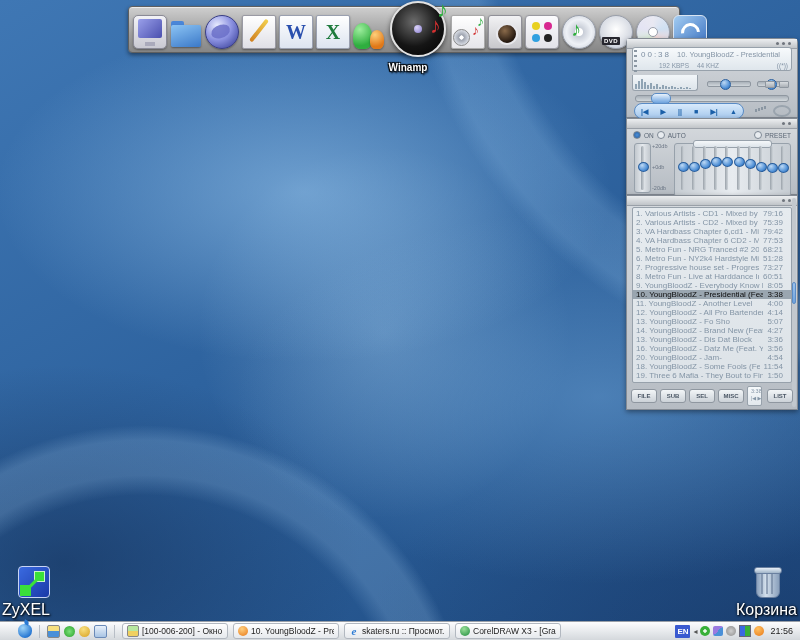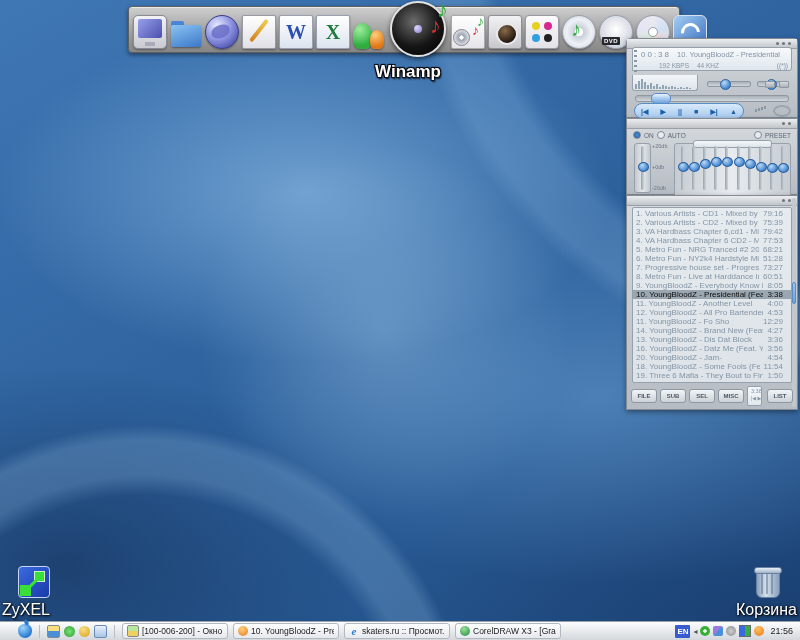--- a/index.html
+++ b/index.html
@@ -55,21 +55,21 @@
   .ic-paint{background:linear-gradient(#fbfbfd,#e2e2e8);border:1px solid #9a9aa2;border-radius:4px;}
   .ic-paint::after{content:"";position:absolute;left:6px;top:6px;width:8px;height:8px;border-radius:50%;background:#e8d020;box-shadow:12px 0 0 #d82890,0 12px 0 #30a0e0,12px 12px 0 #222;}
   .ic-itunescd{border-radius:50%;background:radial-gradient(circle,#fff 16%,#c9ced8 20%,#eef1f6 55%,#c3c8d2);border:1px solid #9aa0ac;}
   .ic-itunescd::after{content:"♪";position:absolute;left:8px;top:2px;font-size:20px;color:#2fae3f;}
   .ic-dvd{border-radius:50%;background:radial-gradient(circle at 50% 42%,#fff,#ced3dd 75%);border:1px solid #9aa0ac;}
   .ic-dvd .glyph{top:auto;bottom:3px;left:2px;right:auto;background:#26262e;color:#fff;font-size:6px;padding:1px 2px;border-radius:1px;letter-spacing:.5px;}
   .ic-cdr{border-radius:50%;background:conic-gradient(#e9e9f2,#cfe0f2,#f2d8d8,#d8ecd8,#e4e4f4,#e9e9f2);border:1px solid #9aa0ac;}
   .ic-cdr::before{content:"";position:absolute;left:11px;top:11px;width:8px;height:8px;border-radius:50%;background:#fff;border:1px solid #9aa0ac;}
   .ic-utils{background:linear-gradient(135deg,#a2ccf2,#3a70c0);border:1px solid #d8e4f2;border-radius:6px;}
   .ic-utils::after{content:"";position:absolute;left:7px;top:7px;width:13px;height:13px;border-radius:50%;border:3px solid;border-color:#fff transparent transparent #fff;transform:rotate(40deg);}
-  .dock-label{position:absolute;left:358px;top:62px;width:100px;text-align:center;color:#fff;font-size:17px;font-weight:bold;
+  .dock-label{position:absolute;left:358px;top:62px;width:100px;text-align:center;color:#fff;font-size:10px;font-weight:bold;
     text-shadow:-1px -1px 1px #000,1px -1px 1px #000,-1px 1px 1px #000,1px 2px 2px #000;}
   
   .wa{position:absolute;left:626px;width:172px;background:linear-gradient(#d7dbdf,#b6bcc3);
     border:1px solid #848b94;box-shadow:0 2px 5px rgba(0,0,0,.4);box-sizing:border-box;}
   .wa-title{height:9px;background:linear-gradient(#eceef0,#c0c4c8);border-bottom:1px solid #9aa0a8;position:relative;}
   .wa-title .dots{position:absolute;right:6px;top:3px;width:3px;height:3px;border-radius:50%;background:#70767e;}
   .dots.d3{box-shadow:-6px 0 0 #70767e,-12px 0 0 #70767e;}
   .dots.d2{box-shadow:-6px 0 0 #70767e;}
   .wa-main{top:38px;height:80px;border-radius:4px 4px 0 0;}
   .display{position:absolute;left:5px;top:8px;right:5px;height:22px;border:1px solid #97a1ab;border-radius:3px 3px 3px 0;
@@ -431,26 +431,26 @@
         <span class="d">3:38</span>
       </div>
 
       <div class="pl-row">
         <span class="t">11. YoungBloodZ - Another Level</span>
         <span class="d">4:00</span>
       </div>
 
       <div class="pl-row">
         <span class="t">12. YoungBloodZ - All Pro Bartender</span>
-        <span class="d">4:53</span>
-      </div>
-
-      <div class="pl-row">
-        <span class="t">11. YoungBloodZ - Fo Sho</span>
-        <span class="d">12:29</span>
+        <span class="d">4:14</span>
+      </div>
+
+      <div class="pl-row">
+        <span class="t">13. YoungBloodZ - Fo Sho</span>
+        <span class="d">5:07</span>
       </div>
 
       <div class="pl-row">
         <span class="t">14. YoungBloodZ - Brand New (Feat. Man...</span>
         <span class="d">4:27</span>
       </div>
 
       <div class="pl-row">
         <span class="t">13. YoungBloodZ - Dis Dat Block</span>
         <span class="d">3:36</span>

